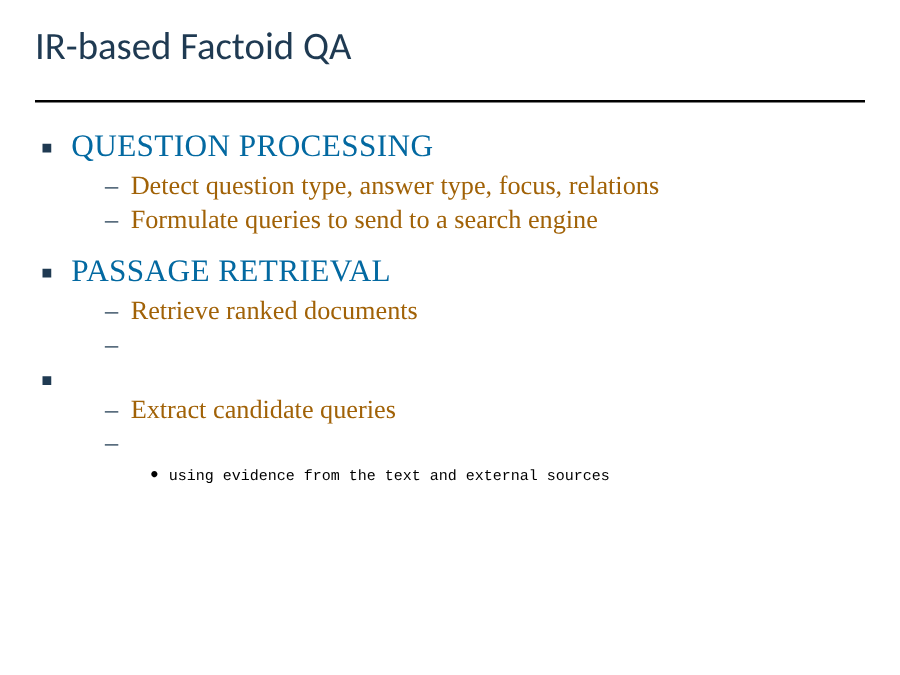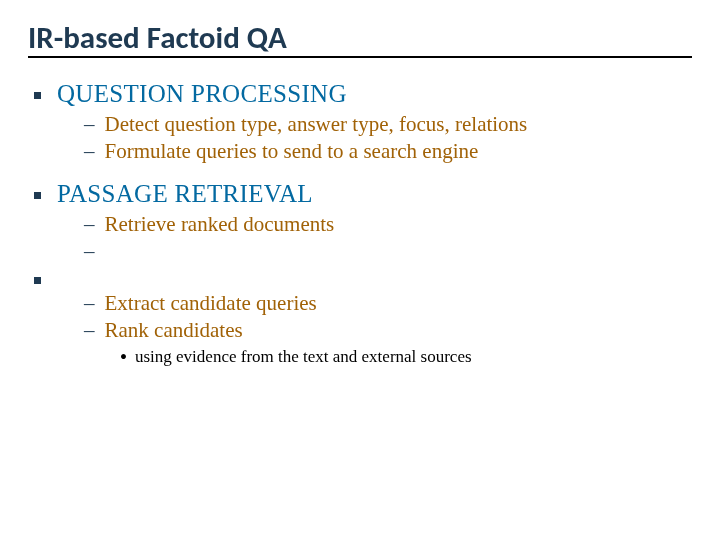--- a/index.html
+++ b/index.html
@@ -1,22 +1,22 @@
 <!DOCTYPE html>
 <html><head>
 <meta charset="utf-8">
 <style>
   * { margin: 0; padding: 0; box-sizing: border-box; }
   html, body { width: 720px; height: 540px; background: #fff; font-family: Calibri, "Segoe UI", Arial, sans-serif; color: #000; }
   .slide { width: 720px; height: 540px; padding: 18px 28px 20px 28px; position: relative; }
   .title {
     font-size: 31px;
-    font-weight: 700;
+    font-weight: 400;
     color: #1f3a52;
-    padding-bottom: 0;
+    padding-bottom: 24px;
     border-bottom: 2px solid #000;
     margin-bottom: 22px;
     letter-spacing: 0px;
   }
   .sec-row { display: flex; align-items: baseline; margin-bottom: 4px; }
   .sec-bullet {
     display: inline-block;
     width: 7px; height: 7px;
     background: #1f3a52;
     margin-right: 16px;
@@ -48,22 +48,22 @@
   .sub2-list { padding-left: 92px; }
   .sub2-row { display: flex; align-items: baseline; margin-top: 4px; }
   .sub2-dot {
     font-size: 14px;
     margin-right: 8px;
     flex: 0 0 auto;
     position: relative;
     top: -1px;
   }
   .sub2-text {
-    font-family: Liberation Serif, serif;
-    font-size: 17px;
+    font-family: Liberation Mono, monospace;
+    font-size: 12px;
     color: #000;
   }
 </style>
 </head>
 <body>
 
 <div class="slide">
   <div class="title">IR-based Factoid QA</div>
 
   <div class="sec-row">
@@ -98,21 +98,20 @@
   <div class="sec-row">
     <span class="sec-bullet"></span>
   </div>
   <div class="sub-list" style="margin-bottom:4px">
     <div class="sub-row">
       <span class="sub-dash">–</span>
       <span class="sub-text">Extract candidate queries</span>
     </div>
     <div class="sub-row">
       <span class="sub-dash">–</span>
-      <span class="sub-text">Rank candidates</span>
     </div>
   </div>
   <div class="sub2-list">
     <div class="sub2-row">
       <span class="sub2-dot">•</span>
       <span class="sub2-text">using evidence from the text and external sources</span>
     </div>
   </div>
 
 </div>

